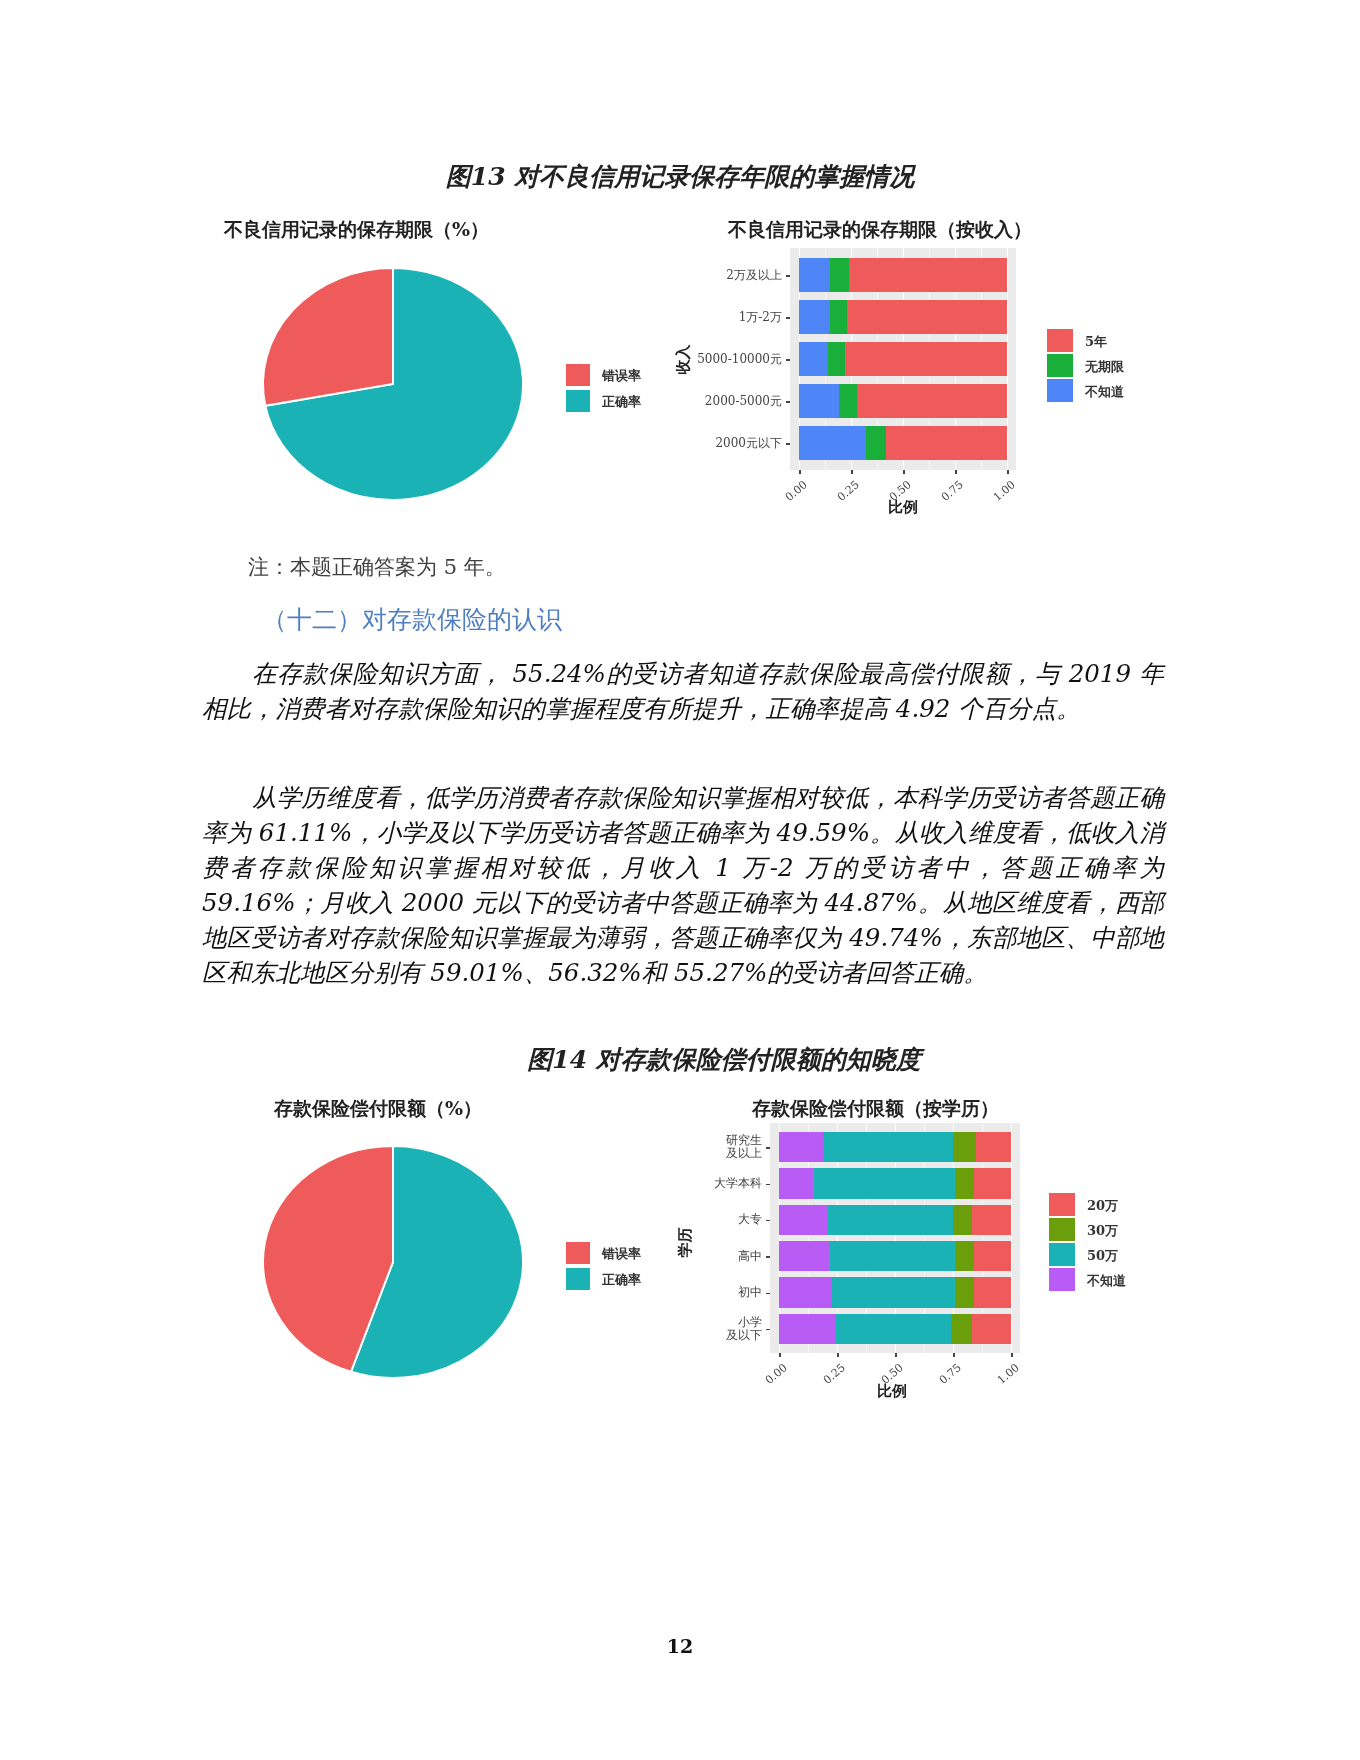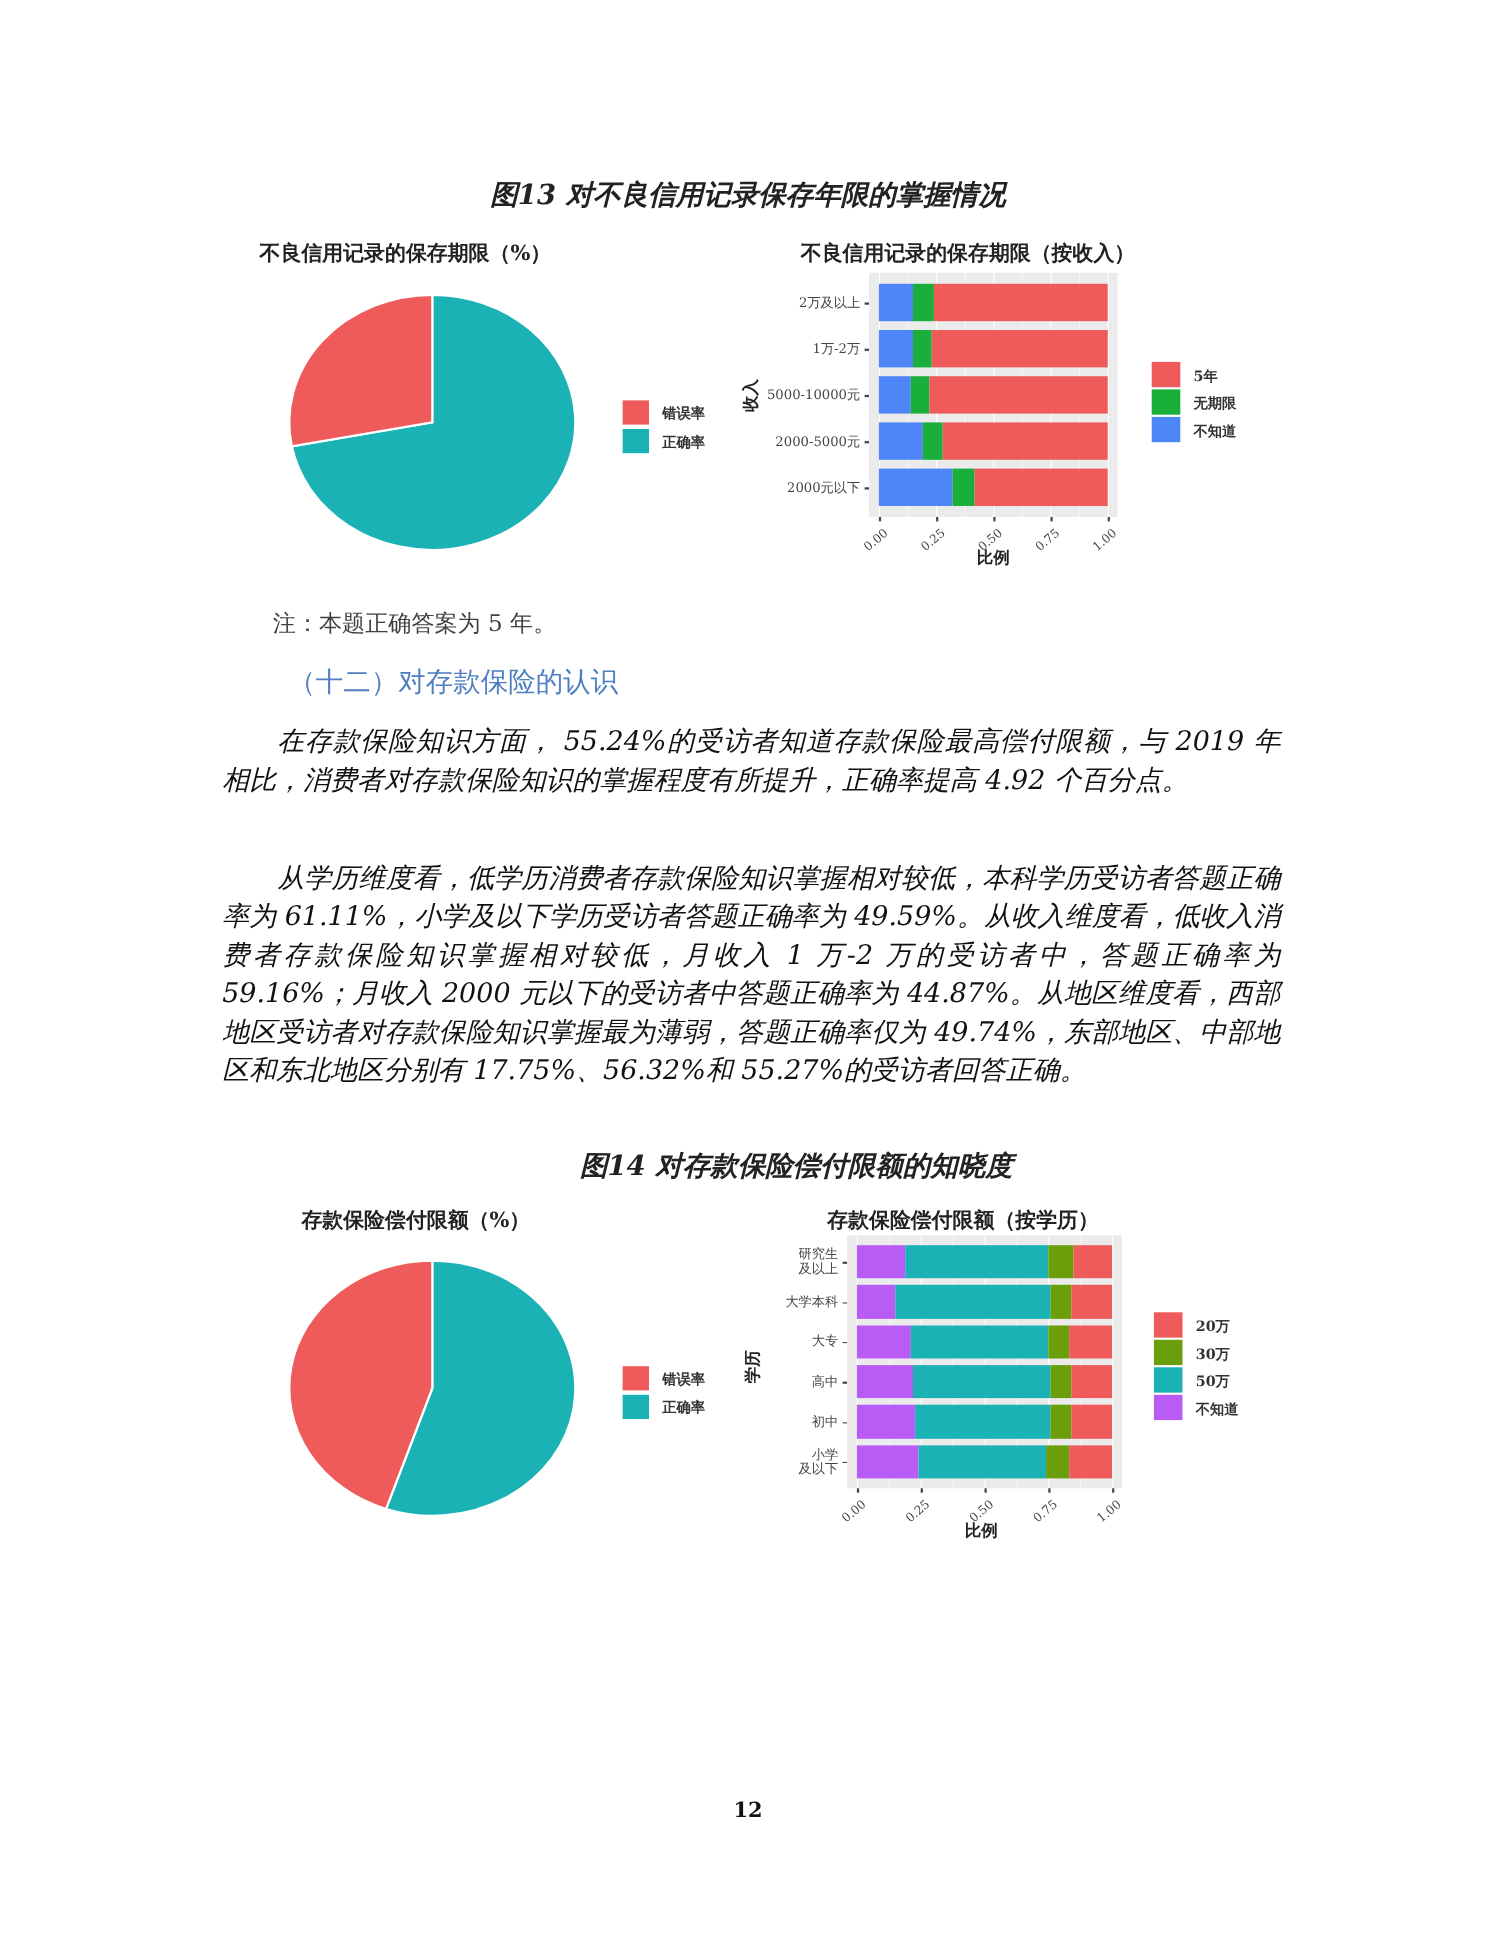--- a/index.html
+++ b/index.html
@@ -28,21 +28,21 @@
                      font-family:"DejaVu Sans","Liberation Sans",sans-serif; }
   .para { position:absolute; left:202px; width:962px; font-size:24.5px; line-height:35px;
           text-align:justify; text-indent:50px; color:#111;font-style:italic; }
   .page-num { position:absolute; left:0; width:1360px; text-align:center; top:1635px; font-size:19px; color:#111;font-weight:bold; }
 </style>
 </head>
 <body>
 
 <div class="fig-title" style="top:160px;">图13 对不良信用记录保存年限的掌握情况</div>
 
-<div class="chart-title" style="left:236px; top:217px;">不良信用记录的保存期限（%）</div>
+<div class="chart-title" style="left:224px; top:217px;">不良信用记录的保存期限（%）</div>
 <svg class="abs" style="left:258px; top:264px;" width="270" height="240" viewBox="0 0 270 240">
   <g id="pie1">
       <path d="M135,120 L135,4 A130,116 0 1 1 7.30265740527048,141.73623249194407 Z" fill="#1BB2B6" stroke="#fff" stroke-width="2"></path>
       <path d="M135,120 L135,4 A130,116 0 0 0 7.30265740527048,141.73623249194407 Z" fill="#EF5B5B" stroke="#fff" stroke-width="2"></path>
     </g>
 </svg>
 <div class="pie-legend-swatch" style="left: 566px; top: 364px; background: rgb(239, 91, 91);"></div>
 <div class="legend-label" style="left:602px; top:367px;">错误率</div>
 <div class="pie-legend-swatch" style="left: 566px; top: 390px; background: rgb(27, 178, 182);"></div>
 <div class="legend-label" style="left:602px; top:393px;">正确率</div>
@@ -126,21 +126,21 @@
     <div class="pie-legend-swatch" style="left: 1047px; top: 354px; width: 26px; height: 23px; background: rgb(26, 174, 58);"></div>
     <div class="legend-label" style="left: 1085px; top: 358px;">无期限</div>
     <div class="pie-legend-swatch" style="left: 1047px; top: 379px; width: 26px; height: 23px; background: rgb(79, 134, 247);"></div>
     <div class="legend-label" style="left: 1085px; top: 383px;">不知道</div>
   </div>
 
 <div class="note">注：本题正确答案为 5 年。</div>
 
 <div class="section-heading">（十二）对存款保险的认识</div>
 <p class="para" style="top:656px; margin:0;">在存款保险知识方面， 55.24%的受访者知道存款保险最高偿付限额，与 2019 年相比，消费者对存款保险知识的掌握程度有所提升，正确率提高 4.92 个百分点。</p>
-<p class="para" style="top:780px; margin:0;">从学历维度看，低学历消费者存款保险知识掌握相对较低，本科学历受访者答题正确率为 61.11%，小学及以下学历受访者答题正确率为 49.59%。从收入维度看，低收入消费者存款保险知识掌握相对较低，月收入 1 万-2 万的受访者中，答题正确率为 59.16%；月收入 2000 元以下的受访者中答题正确率为 44.87%。从地区维度看，西部地区受访者对存款保险知识掌握最为薄弱，答题正确率仅为 49.74%，东部地区、中部地区和东北地区分别有 17.75%、56.32%和 55.27%的受访者回答正确。</p>
+<p class="para" style="top:780px; margin:0;">从学历维度看，低学历消费者存款保险知识掌握相对较低，本科学历受访者答题正确率为 61.11%，小学及以下学历受访者答题正确率为 49.59%。从收入维度看，低收入消费者存款保险知识掌握相对较低，月收入 1 万-2 万的受访者中，答题正确率为 59.16%；月收入 2000 元以下的受访者中答题正确率为 44.87%。从地区维度看，西部地区受访者对存款保险知识掌握最为薄弱，答题正确率仅为 49.74%，东部地区、中部地区和东北地区分别有 59.01%、56.32%和 55.27%的受访者回答正确。</p>
 
 <div class="fig-title" style="top:1043px;padding-left:44px;">图14 对存款保险偿付限额的知晓度</div>
 
 <div class="chart-title" style="left:274px; top:1096px;">存款保险偿付限额（%）</div>
 <svg class="abs" style="left:258px; top:1142px;" width="270" height="240" viewBox="0 0 270 240">
   <g id="pie2">
       <path d="M135,120 L135,4 A130,116 0 1 1 92.96802152632822,229.76948866415793 Z" fill="#1BB2B6" stroke="#fff" stroke-width="2"></path>
       <path d="M135,120 L135,4 A130,116 0 0 0 92.96802152632822,229.76948866415793 Z" fill="#EF5B5B" stroke="#fff" stroke-width="2"></path>
     </g>
 </svg>

